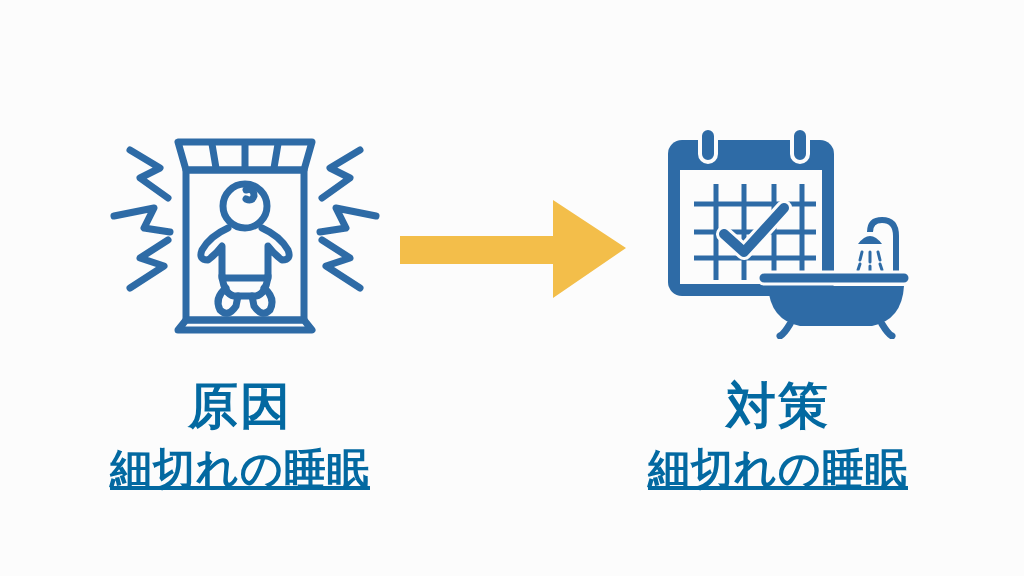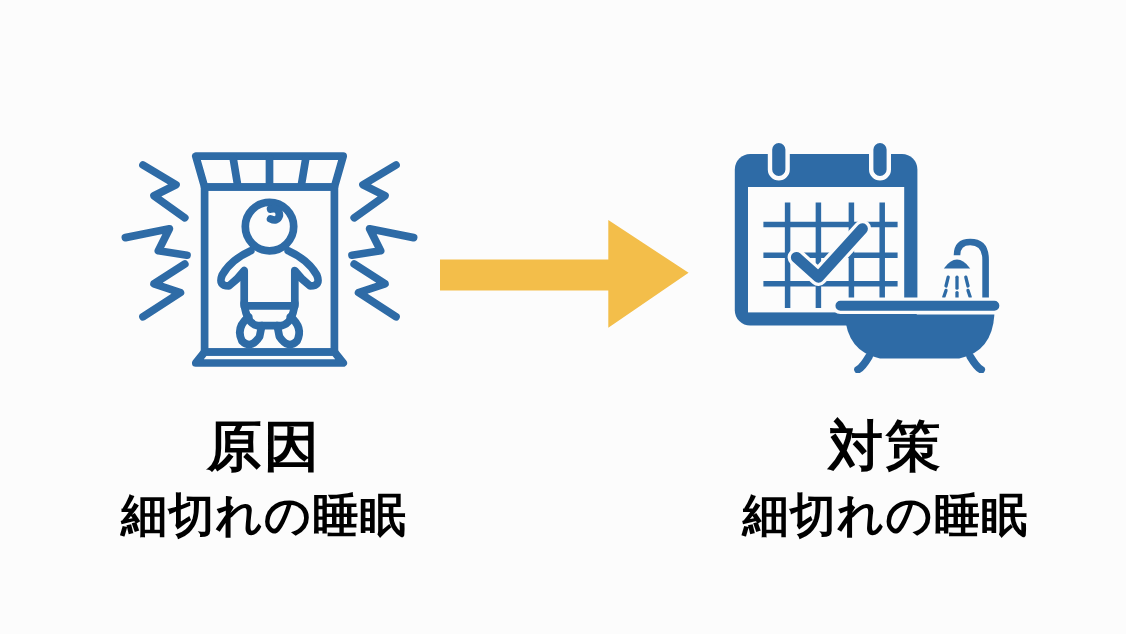--- a/index.html
+++ b/index.html
@@ -5,24 +5,24 @@
   html, body { margin: 0; padding: 0; }
   body {
     width: 1024px; height: 576px; overflow: hidden;
     background: #fcfcfc;
     font-family: "DejaVu Sans", "Liberation Sans", sans-serif;
     position: relative;
   }
   .canvas { position: absolute; inset: 0; }
   .icon { position: absolute; }
   .label-block {
-    position: absolute; text-align: center; color: #000000; font-weight: bold;
+    position: absolute; text-align: center; color: #0369a1; font-weight: bold;
   }
   .label-title { font-size: 50px; line-height: 56px; letter-spacing: 2px; }
-  .label-sub { font-size: 42px; line-height: 50px; margin-top: 10px; letter-spacing: 1px; }
+  .label-sub { font-size: 42px; line-height: 50px; margin-top: 10px; letter-spacing: 1px; text-decoration: underline; }
 </style>
 </head>
 <body>
 
 <div class="canvas">
 
   <svg class="icon" style="left:110px; top:128px;" width="270" height="215" viewBox="0 0 270 215">
     <g fill="none" stroke="#2e6ba6" stroke-width="7" stroke-linejoin="round" stroke-linecap="round">
 
       <path d="M68 14 L202 14 L194 42 L76 42 Z"></path>
@@ -96,18 +96,18 @@
 
     <path d="M130 200 Q124 210 120 212" stroke="#2e6ba6" stroke-width="7" stroke-linecap="round" fill="none"></path>
     <path d="M222 200 Q228 210 232 212" stroke="#2e6ba6" stroke-width="7" stroke-linecap="round" fill="none"></path>
   </svg>
 
   <div class="label-block" style="left:80px; top:378px; width:320px;">
     <div class="label-title">原因</div>
     <div class="label-sub">細切れの睡眠</div>
   </div>
 
-  <div class="label-block" style="left:620px; top:378px; width:370px;">
+  <div class="label-block" style="left:593px; top:378px; width:370px;">
     <div class="label-title">対策</div>
     <div class="label-sub">細切れの睡眠</div>
   </div>
 
 </div>
 
 </body></html>

